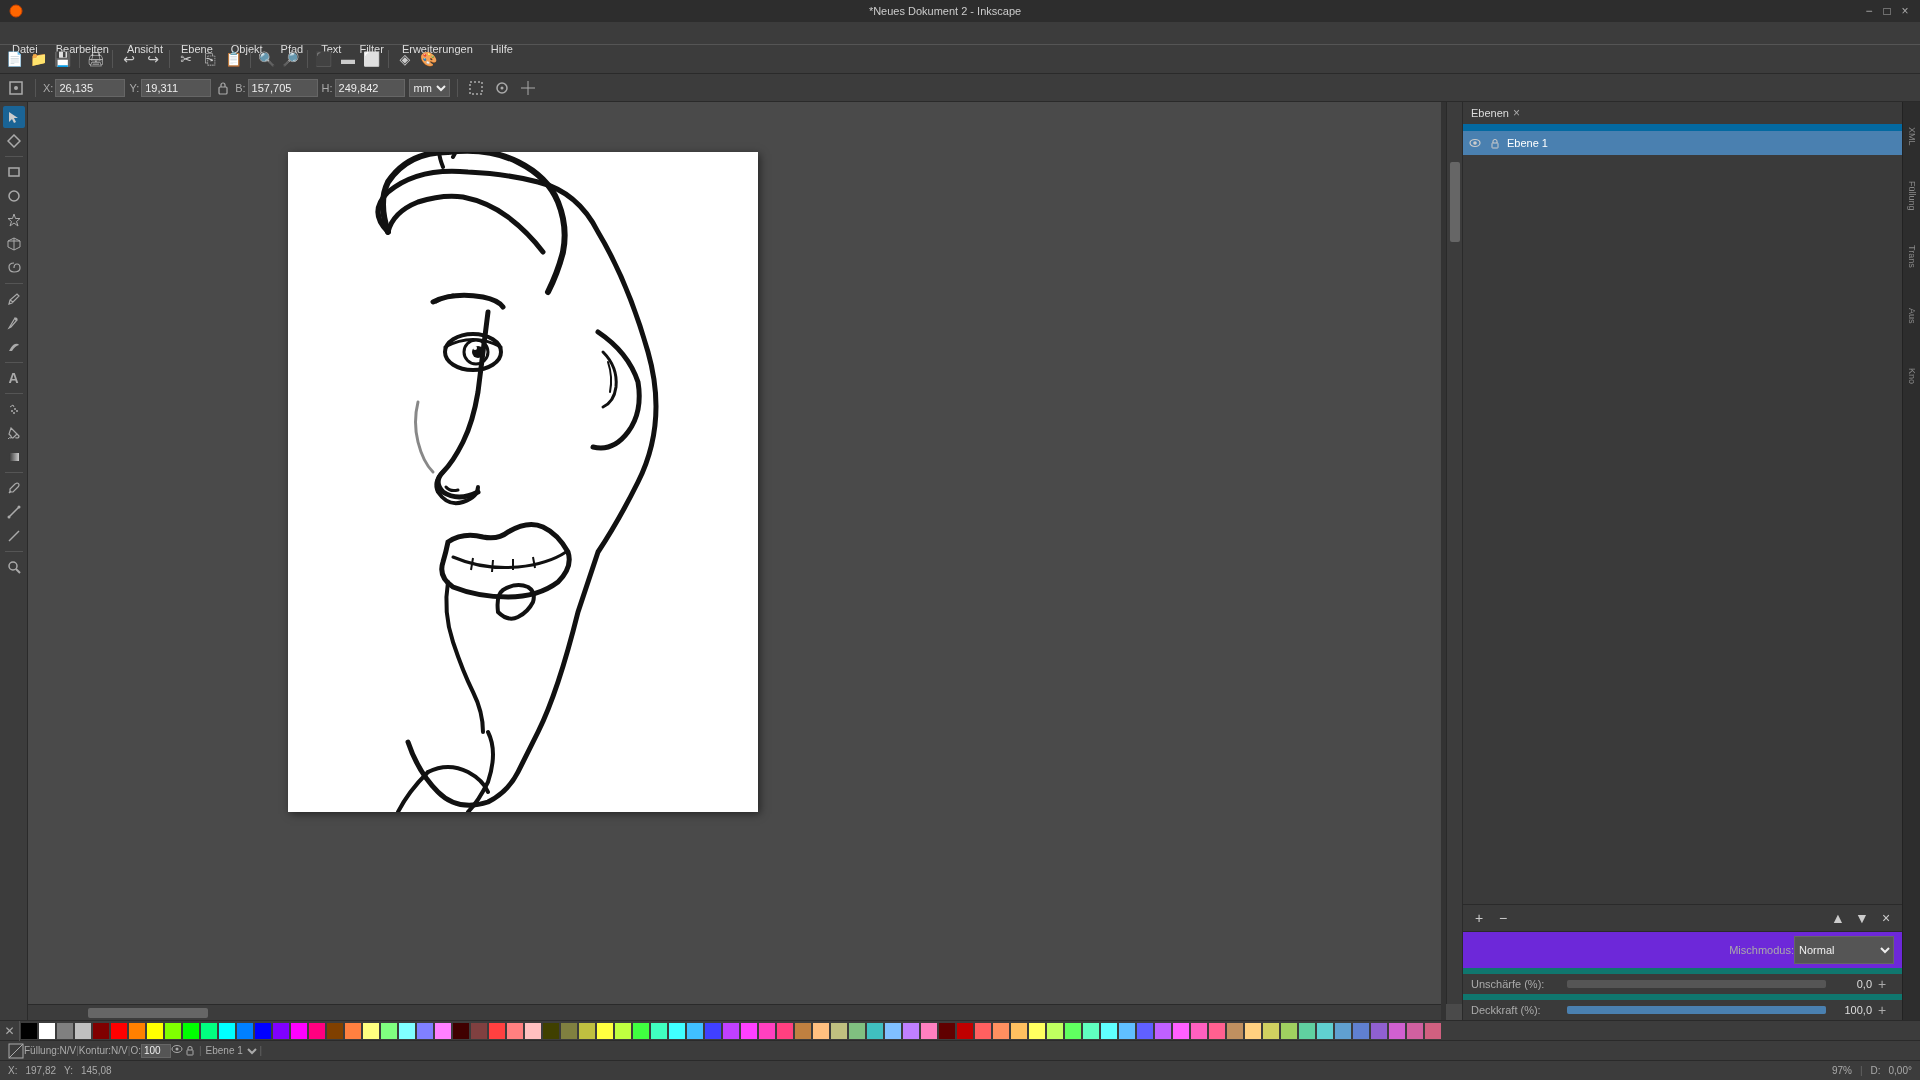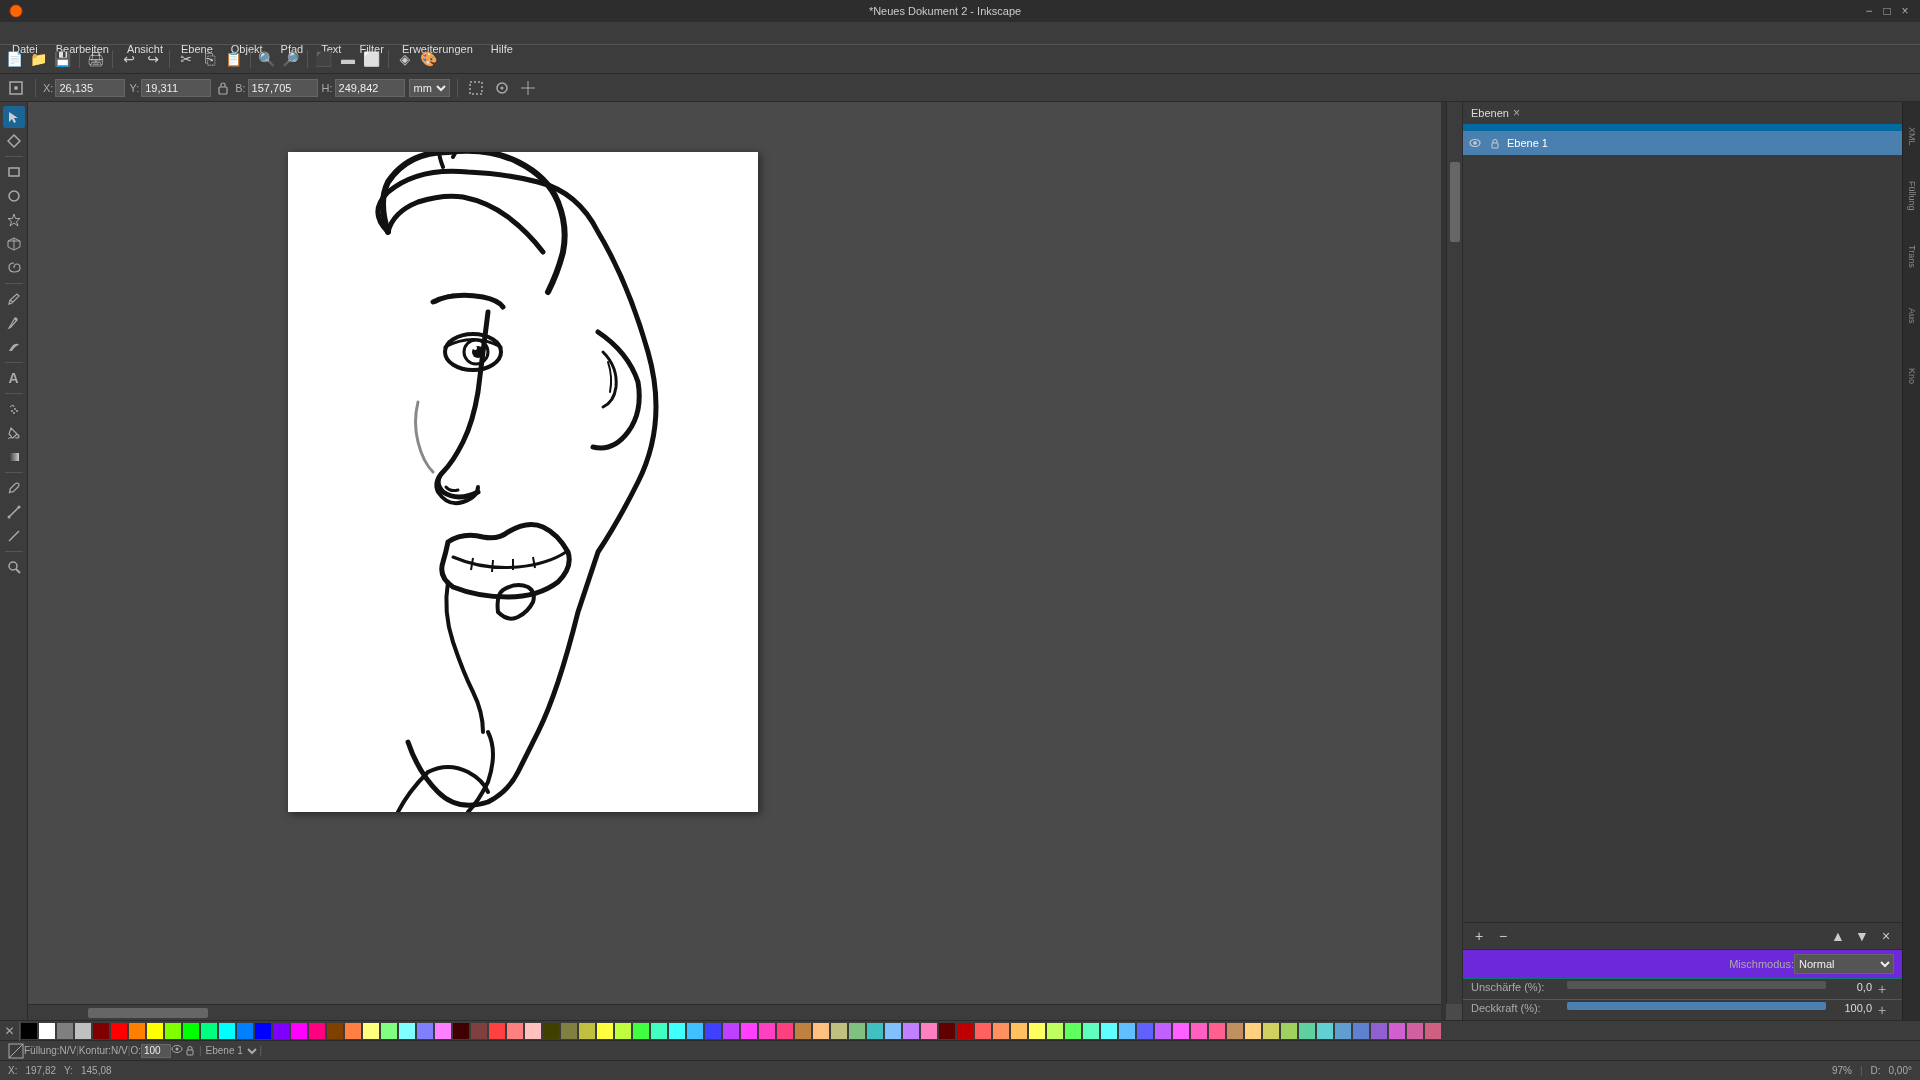--- a/index.html
+++ b/index.html
@@ -121,26 +121,26 @@
     }
     .vtab { width: 16px; height: 60px; display: flex; align-items: center; justify-content: center;
       font-size: 9px; color: #888; cursor: pointer; writing-mode: vertical-rl; }
 
     
     #mischmodus-row {
       display: flex; align-items: center; justify-content: flex-end; padding: 4px 8px;
       gap: 0; border-top: 1px solid #2a2a2a; background: #6d28d9;
     }
     .misc-label { font-size: 11px; color: #aaa; }
-    .misc-select { background: #555; border: 1px solid #666; color: #eee; font-size: 11px; height: 20px; width: 100px; }
+    .misc-select { background: #555; border: 1px solid #666; color: #eee; font-size: 11px; height: 28px; width: 100px; }
 
     
     .slider-row {
-      display: flex; padding: 2px 8px; gap: 6px;
-      background: #3a3a3a; border-top: 1px solid #0f766e;
+      display: flex; align-items: center; padding: 2px 8px; gap: 6px;
+      background: #3a3a3a; border-top: 6px solid #0f766e;
     }
     .slider-label { font-size: 11px; color: #aaa; width: 90px; }
     .slider-bar { flex: 1; height: 8px; background: #555; border-radius: 2px; position: relative; }
     .slider-fill { height: 100%; background: #4a80b0; border-radius: 2px; }
     .slider-value { font-size: 11px; color: #ddd; width: 40px; text-align: right; }
     .slider-plus-btn { font-size: 14px; color: #aaa; cursor: pointer; width: 16px; }
 
     
     #statusbar {
       width: 100%; height: 20px; background: #3c3c3c; border-top: 1px solid #2a2a2a;

